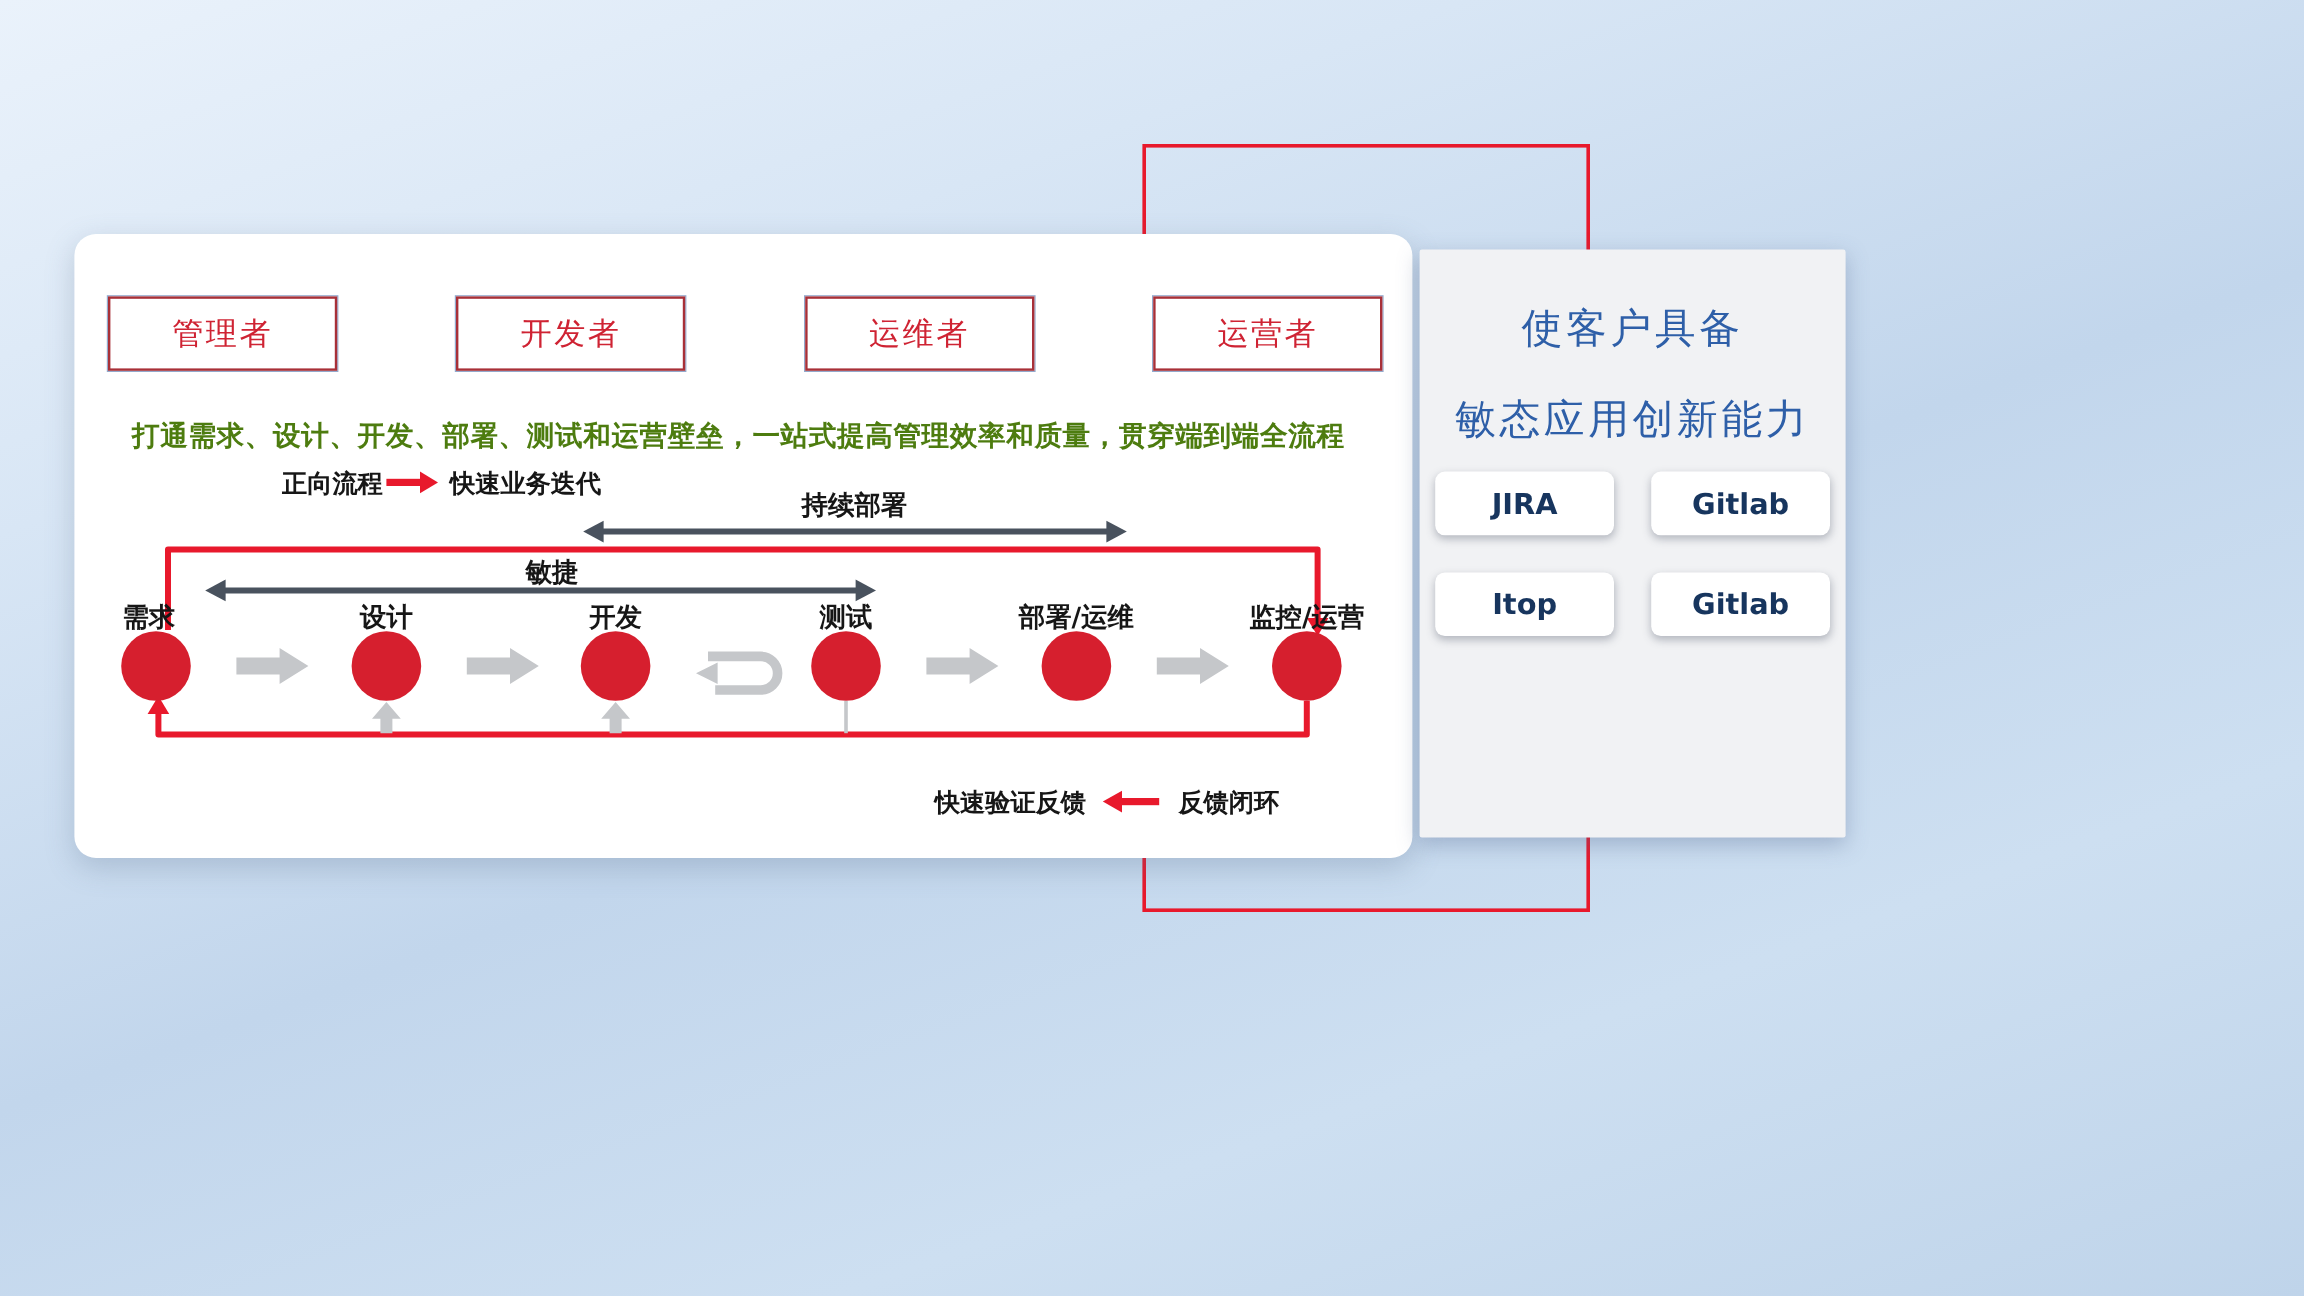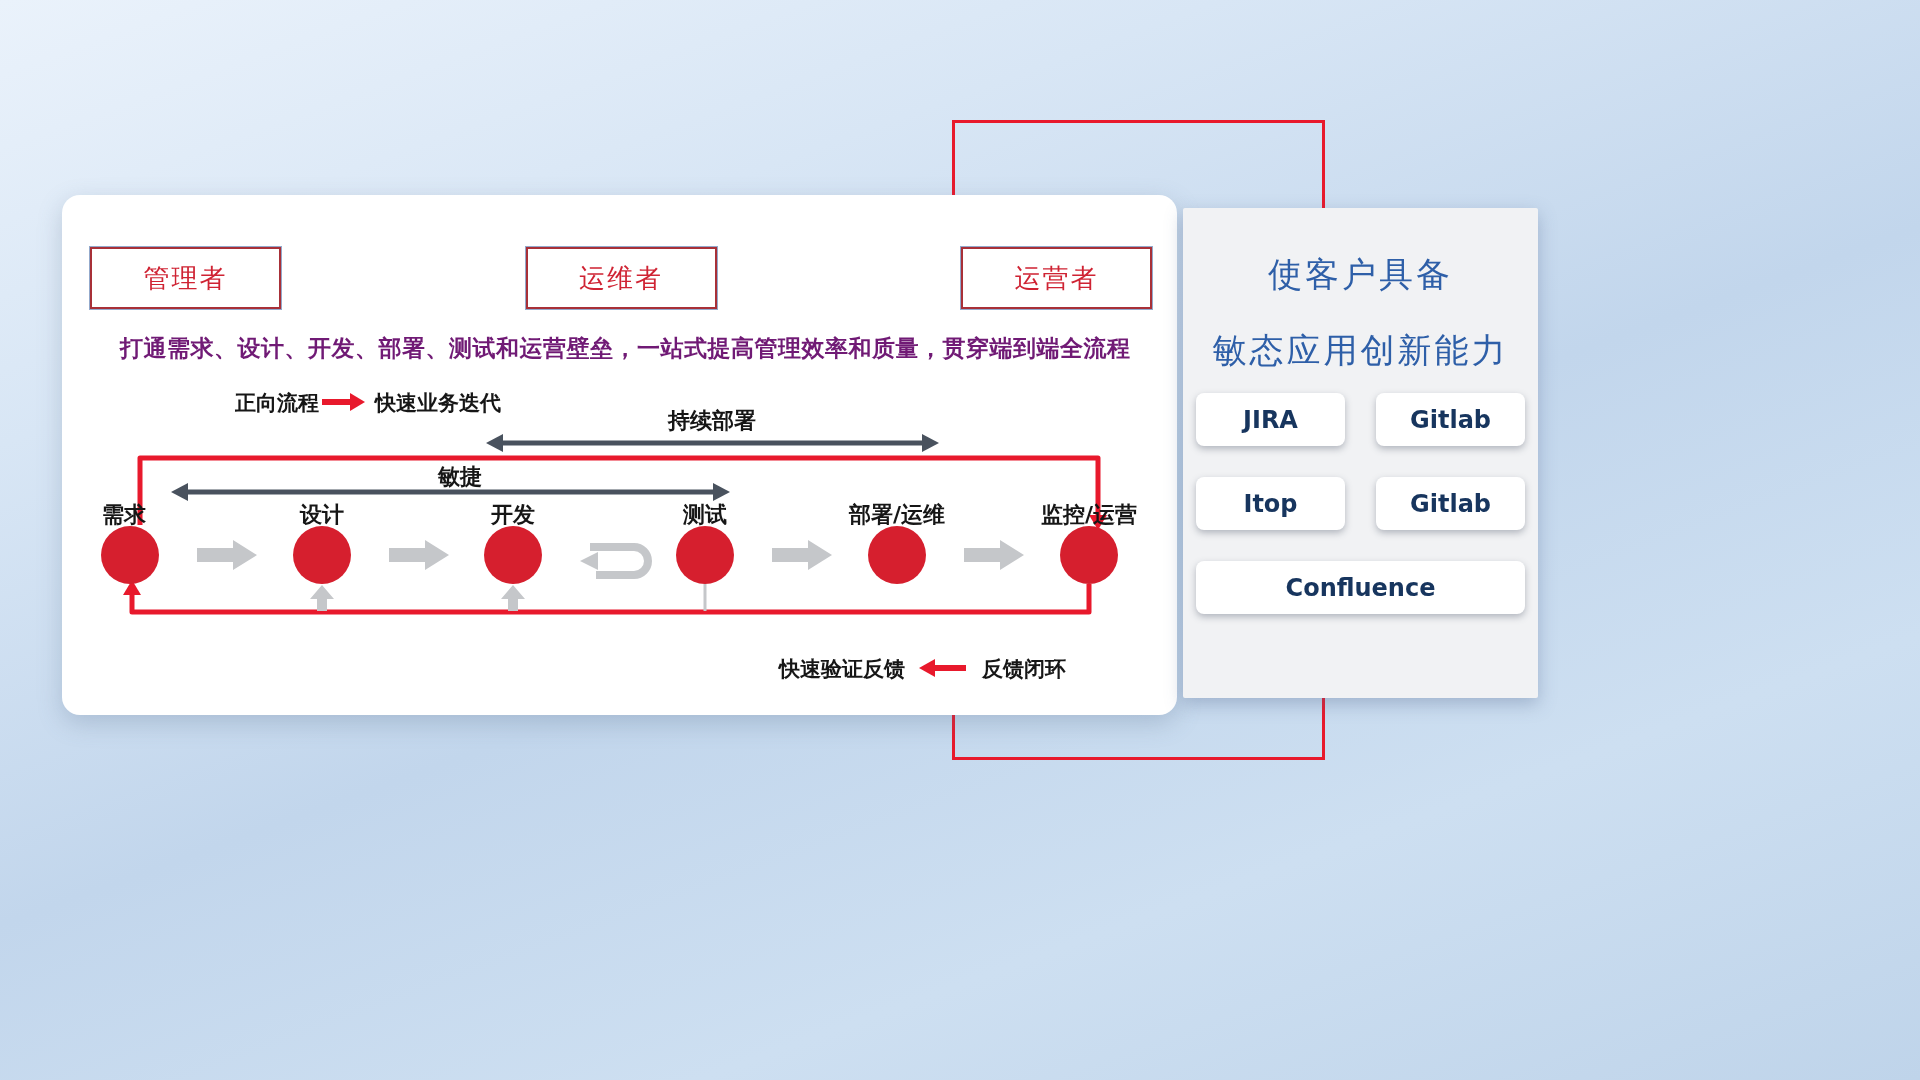--- a/index.html
+++ b/index.html
@@ -31,22 +31,22 @@
   }
   .role-box{
     width:191px; height:62px; background:#fff;
     border:2px solid #a83038;
     box-shadow:0 0 0 1px #93a9cc;
     display:flex; align-items:center; justify-content:center;
     color:#cf2333; font-size:26px; font-weight:400; letter-spacing:2px;
   }
 
   .description{
-    position:absolute; left:48px; top:138px; width:1040px;
-    font-size:23px; font-weight:700; color:#701a75; letter-spacing:.5px;margin-left:10px;
+    position:absolute; left:48px; top:153px; width:1040px;
+    font-size:23px; font-weight:700; color:#4d7c0f; letter-spacing:.5px;
   }
 
   svg.flow{ position:absolute; left:0; top:0; }
   svg text{ font-family:"DejaVu Sans","Liberation Sans",sans-serif; font-weight:700; fill:#161616; }
   .lbl{ font-size:22px; }
   .legend-t{ font-size:21px; }
   .span-lbl{ font-size:22px; }
 
   
   .panel{
@@ -76,20 +76,23 @@
 
 <div class="stage">
 
   <div class="red-frame"></div>
 
   <div class="card">
 
     <div class="roles">
       <div class="role-box">
           <span>管理者</span>
+        </div>
+      <div class="role-box">
+          <span>开发者</span>
         </div>
       <div class="role-box">
           <span>运维者</span>
         </div>
       <div class="role-box">
           <span>运营者</span>
         </div>
     </div>
 
     <p class="description">打通需求、设计、开发、部署、测试和运营壁垒，一站式提高管理效率和质量，贯穿端到端全流程</p>
@@ -167,17 +170,16 @@
   <aside class="panel">
     <div class="panel-title">
       <div>使客户具备</div>
       <div>敏态应用创新能力</div>
     </div>
     <div class="tools">
       <div class="tool">JIRA</div>
       <div class="tool">Gitlab</div>
       <div class="tool">Itop</div>
       <div class="tool">Gitlab</div>
-      <div class="tool wide">Confluence</div>
     </div>
   </aside>
 
 </div>
 
 </body></html>

